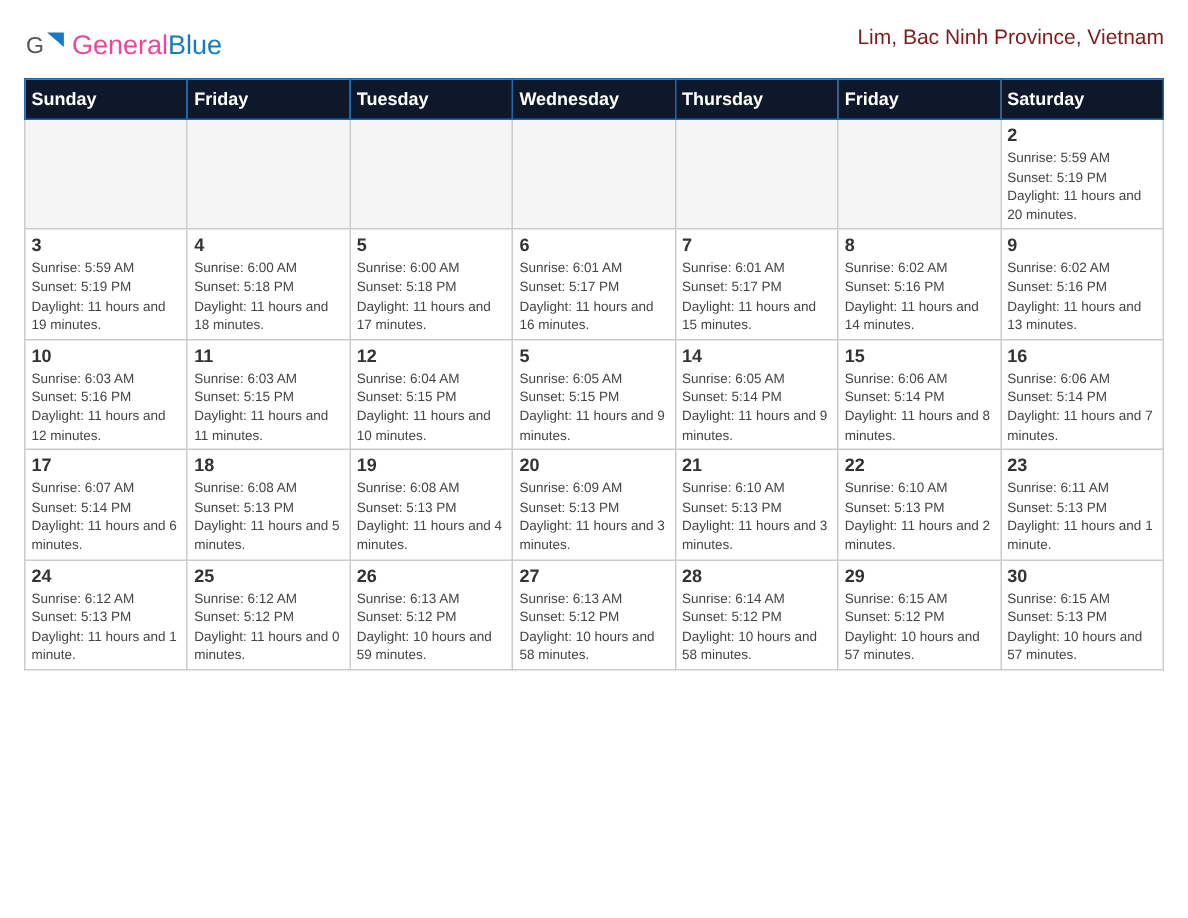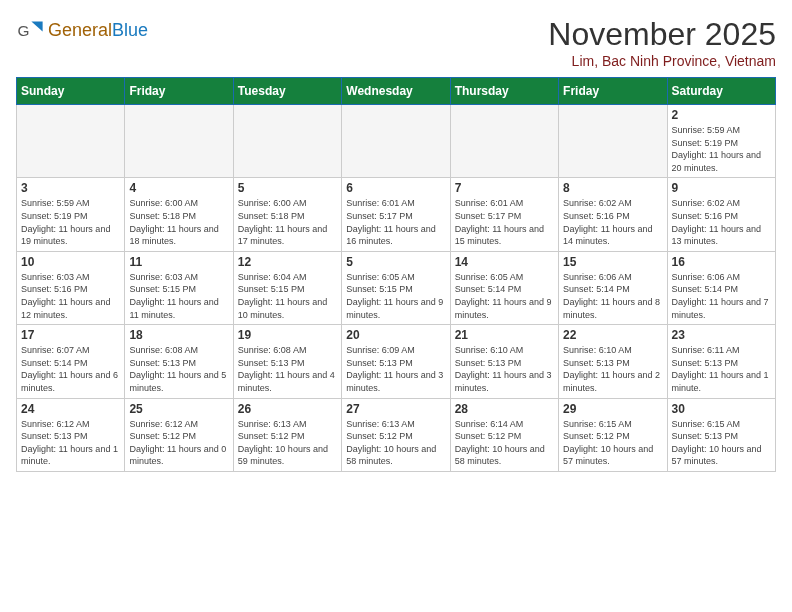--- a/index.html
+++ b/index.html
@@ -16,21 +16,21 @@
       align-items: flex-start;
       margin-bottom: 8px;
     }
     .logo {
       display: flex;
       align-items: center;
       gap: 4px;
     }
     .logo-text-general {
       font-size: 18px;
-      color: #a16207;
+      color: #ec4899;
       font-weight: normal;
     }
     .logo-text-blue {
       font-size: 18px;
       color: #1a7abf;
       font-weight: normal;
     }
     .logo-icon {
       width: 28px;
       height: 28px;
@@ -46,21 +46,21 @@
     .location-title {
       font-size: 14px;
       color: #7f1d1d;
     }
     .calendar {
       width: 100%;
       border-collapse: collapse;
       border: 1px solid #ccc;
     }
     .calendar th {
-      background-color: #15803d;
+      background-color: #0f172a;
       color: #fff;
       font-size: 12px;
       font-weight: bold;
       padding: 6px 4px;
       text-align: left;
       border: 1px solid #1a6aaf;
     }
     .calendar td {
       vertical-align: top;
       border: 1px solid #ccc;
@@ -93,21 +93,20 @@
   <div class="logo">
     <svg class="logo-icon" viewBox="0 0 40 40">
       <text x="2" y="28" font-size="22" fill="#555" font-family="Arial">G</text>
       <polygon points="22,8 38,8 38,22" fill="#1a7abf"></polygon>
     </svg>
     <div>
       <span class="logo-text-general">General</span><span class="logo-text-blue">Blue</span>
     </div>
   </div>
   <div class="title-section">
-    <div class="month-title">November 2025</div>
     <div class="location-title">Lim, Bac Ninh Province, Vietnam</div>
   </div>
 </div>
 
 <table class="calendar">
   <thead>
     <tr>
       <th>Sunday</th>
       <th>Friday</th>
       <th>Tuesday</th>

